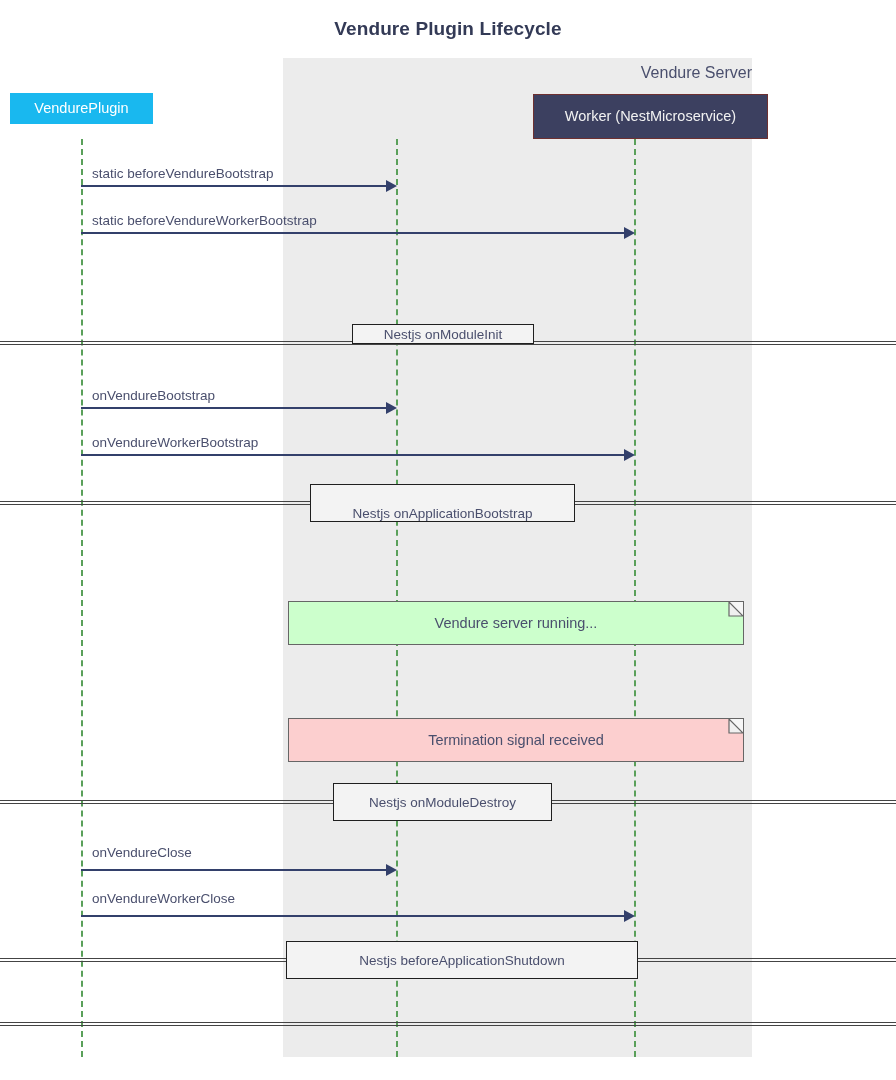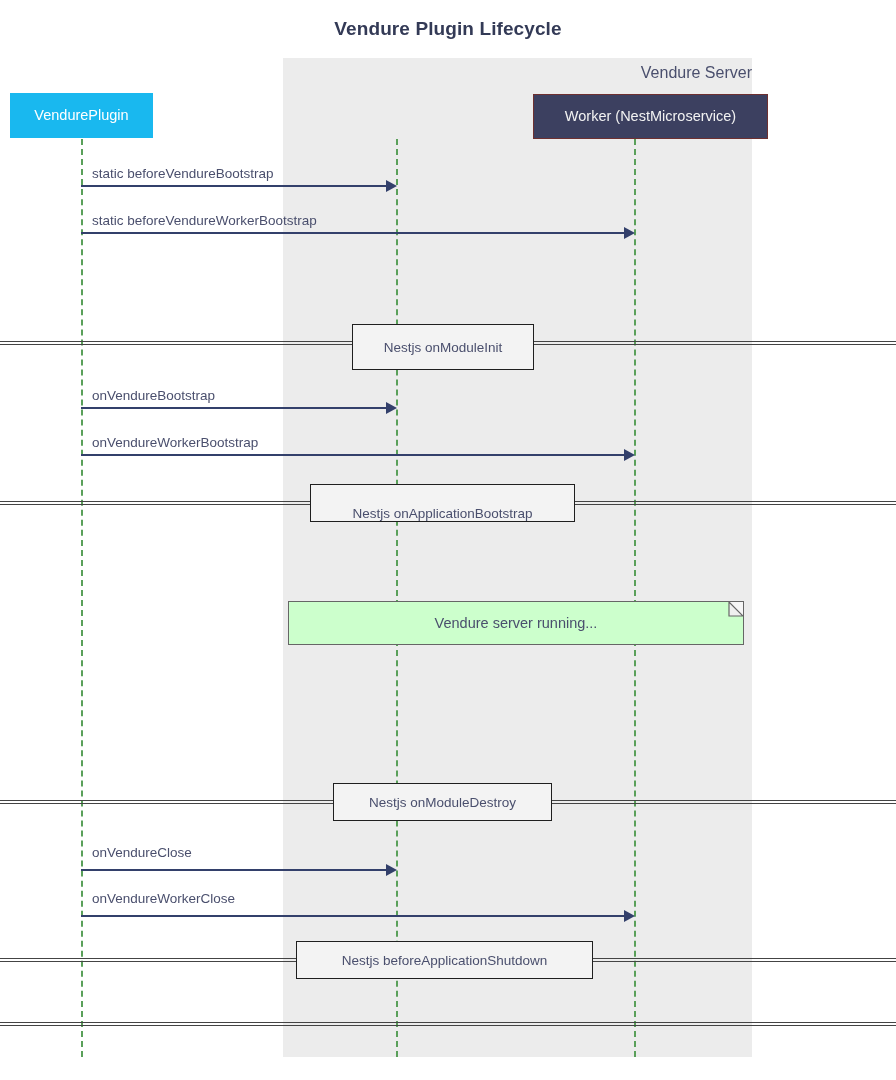--- a/index.html
+++ b/index.html
@@ -158,37 +158,37 @@
 
   <div class="diagram-title">Vendure Plugin Lifecycle</div>
 
   <div class="group-box" style="left:283px; top:58px; width:469px; height:999px;"></div>
   <div class="group-label" style="left:283px; top:64px; width:469px;">Vendure Server</div>
 
   <div class="lifeline" style="left:81px; top:139px; height:918px;"></div>
   <div class="lifeline" style="left:396px; top:139px; height:918px;"></div>
   <div class="lifeline" style="left:634px; top:139px; height:918px;"></div>
 
-  <div class="actor-box actor-plugin" style="left:10px; top:93px; width:143px; height:45px;">
+  <div class="actor-box actor-plugin" style="left:10px; top:93px; width:143px; height:31px;">
     <span>VendurePlugin</span>
   </div>
   <div class="actor-box actor-dark" style="left:489px; top:94px; width:235px; height:45px;margin-left:44px;">
     <span>Worker (NestMicroservice)</span>
   </div>
 
   <div class="msg-label" style="left:92px; top:166px;">static beforeVendureBootstrap</div>
   <div class="msg-line" style="left:81px; top:185px; width:305px;"></div>
   <div class="msg-arrow" style="left:386px; top:180px;"></div>
 
   <div class="msg-label" style="left:92px; top:213px;">static beforeVendureWorkerBootstrap</div>
   <div class="msg-line" style="left:81px; top:232px; width:543px;"></div>
   <div class="msg-arrow" style="left:624px; top:227px;"></div>
 
   <div class="divider-rule" style="top:341px;"></div>
-  <div class="divider-box" style="left:352px; top:324px; width:182px; height:46px;">
+  <div class="divider-box" style="left:352px; top:324px; width:182px; height:20px;">
     <span>Nestjs onModuleInit</span>
   </div>
 
   <div class="msg-label" style="left:92px; top:388px;">onVendureBootstrap</div>
   <div class="msg-line" style="left:81px; top:407px; width:305px;"></div>
   <div class="msg-arrow" style="left:386px; top:402px;"></div>
 
   <div class="msg-label" style="left:92px; top:435px;">onVendureWorkerBootstrap</div>
   <div class="msg-line" style="left:81px; top:454px; width:543px;"></div>
   <div class="msg-arrow" style="left:624px; top:449px;"></div>
@@ -199,34 +199,41 @@
   </div>
 
   <div class="note note-green" style="left:288px; top:601px; width:456px; height:44px;">
     <span>Vendure server running...</span>
     <span class="note-fold"></span>
     <svg class="note-fold-edge" viewBox="0 0 20 20">
       <path d="M6 0 L20 14 L6 14 Z" fill="#f0f0f0" stroke="#666666" stroke-width="1.2"></path>
     </svg>
   </div>
 
+  <div class="note note-red" style="left:288px; top:718px; width:456px; height:44px;">
+    <span>Termination signal received</span>
+    <span class="note-fold"></span>
+    <svg class="note-fold-edge" viewBox="0 0 20 20">
+      <path d="M6 0 L20 14 L6 14 Z" fill="#f0f0f0" stroke="#666666" stroke-width="1.2"></path>
+    </svg>
+  </div>
 
   <div class="divider-rule" style="top:800px;"></div>
   <div class="divider-box" style="left:333px; top:783px; width:219px; height:38px;">
     <span>Nestjs onModuleDestroy</span>
   </div>
 
   <div class="msg-label" style="left:92px; top:845px;">onVendureClose</div>
   <div class="msg-line" style="left:81px; top:869px; width:305px;"></div>
   <div class="msg-arrow" style="left:386px; top:864px;"></div>
 
   <div class="msg-label" style="left:92px; top:891px;">onVendureWorkerClose</div>
   <div class="msg-line" style="left:81px; top:915px; width:543px;"></div>
   <div class="msg-arrow" style="left:624px; top:910px;"></div>
 
   <div class="divider-rule" style="top:958px;"></div>
-  <div class="divider-box" style="left:296px; top:941px; width:297px; height:38px;">
+  <div class="divider-box" style="left:286px; top:941px; width:352px; height:38px;">
     <span>Nestjs beforeApplicationShutdown</span>
   </div>
 
   <div class="divider-rule" style="top:1022px;"></div>
 
 </div>
 
 </body></html>

